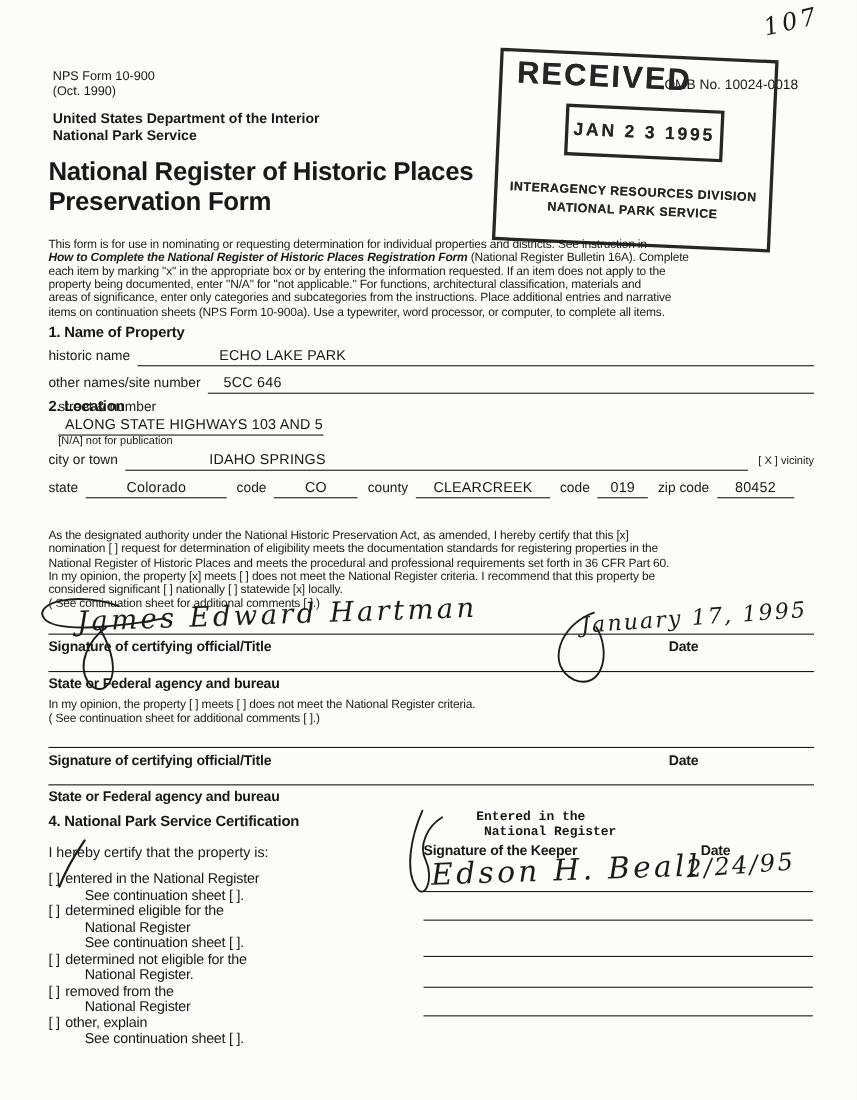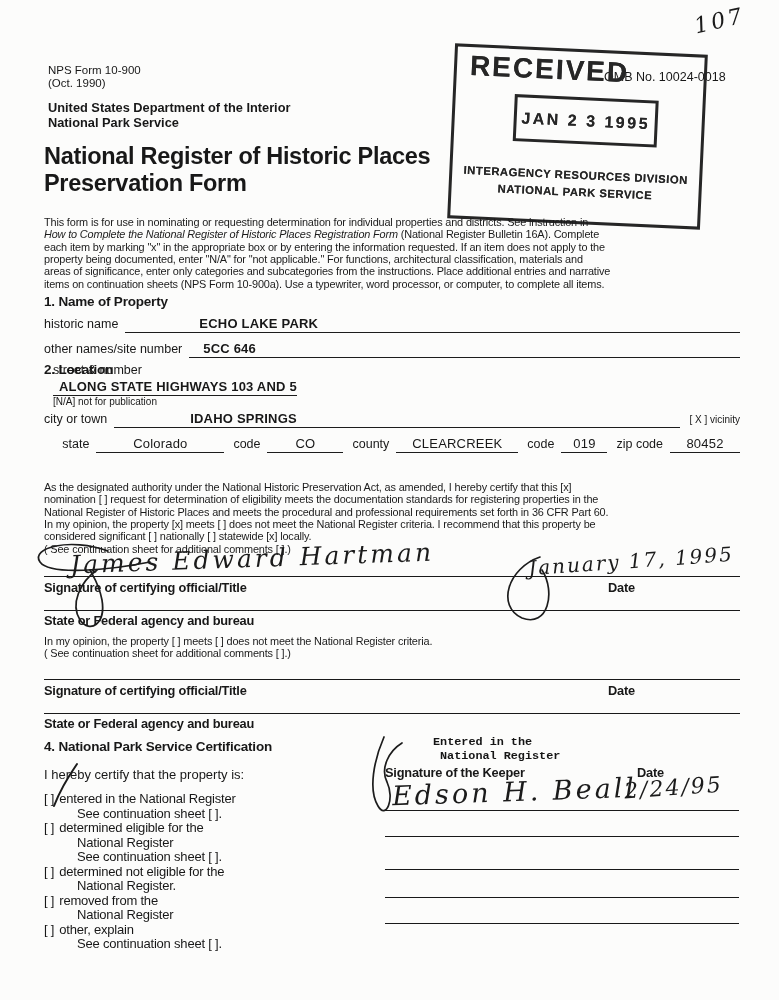--- a/index.html
+++ b/index.html
@@ -8,21 +8,21 @@
   .abs{position:absolute;}
   .sm{font-size:10.9px;line-height:12.35px;letter-spacing:-0.15px;white-space:nowrap;color:#1b1b1b;}
   .lbl{font-size:12.5px;white-space:nowrap;}
   .lbl2{font-size:12.8px;font-weight:bold;white-space:nowrap;letter-spacing:-0.2px;}
   .h{font-size:13.5px;font-weight:bold;white-space:nowrap;letter-spacing:-0.2px;}
   .title{font-size:23.5px;font-weight:bold;line-height:1.14;letter-spacing:-0.3px;white-space:nowrap;}
   .deptl{font-size:12.8px;font-weight:bold;line-height:14.6px;white-space:nowrap;}
   .formno{font-size:11.5px;line-height:12.5px;white-space:nowrap;}
   .row{display:flex;align-items:baseline;position:absolute;left:44px;width:696px;}
   .row .lbl{margin-right:7px;flex:0 0 auto;}
-  .fl{flex:1 1 auto;border-bottom:1.7px solid #1c1c1c;white-space:nowrap;font-weight:bold;}
+  .fl{flex:1 1 auto;border-bottom:1.7px solid #1c1c1c;white-space:nowrap;}
   .fx{flex:0 0 auto;border-bottom:1.7px solid #1c1c1c;white-space:nowrap;text-align:center;}
   .val{font-size:13px;letter-spacing:0.2px;white-space:nowrap;}
   .p74{padding-left:74px;}.p14{padding-left:14px;}.p6{padding-left:6px;}.p76{padding-left:76px;}
   .chk{font-size:10px;white-space:nowrap;flex:0 0 auto;margin-left:9px;}
   .line{position:absolute;height:0;border-bottom:1.9px solid #191919;}
   .mono{font-family:"Liberation Mono","DejaVu Sans Mono",monospace;font-weight:bold;white-space:nowrap;color:#151515;}
   .hand{font-family:"DejaVu Serif",serif;font-style:italic;white-space:nowrap;color:#1b1b1b;}
   .stamp{position:absolute;left:451px;top:49px;width:247px;height:169px;border:3px solid #262626;
          transform:rotate(2.6deg);color:#262626;text-shadow:0 0 0.6px #444;}
   .stamp .received{position:absolute;left:13px;top:3px;font-size:28px;font-weight:bold;letter-spacing:2px;}
@@ -62,21 +62,21 @@
 
   <div class="stamp">
     <div class="received">RECEIVED</div>
     <div class="datebox">JAN 2 3 1995</div>
     <div class="sline1">INTERAGENCY RESOURCES DIVISION</div>
     <div class="sline2">NATIONAL PARK SERVICE</div>
   </div>
 
   <div class="abs" style="left:44px;top:216px;">
     <div class="sm">This form is for use in nominating or requesting determination for individual properties and districts. See instruction in</div>
-    <div class="sm"><span style="font-style:italic;">How to Complete the National Register of Historic Places Registration Form</span><span> (National Register Bulletin 16A). Complete</span></div>
+    <div class="sm"><span style="font-style:italic;font-weight:bold;">How to Complete the National Register of Historic Places Registration Form</span><span> (National Register Bulletin 16A). Complete</span></div>
     <div class="sm">each item by marking "x" in the appropriate box or by entering the information requested. If an item does not apply to the</div>
     <div class="sm">property being documented, enter "N/A" for "not applicable." For functions, architectural classification, materials and</div>
     <div class="sm">areas of significance, enter only categories and subcategories from the instructions. Place additional entries and narrative</div>
     <div class="sm">items on continuation sheets (NPS Form 10-900a). Use a typewriter, word processor, or computer, to complete all items.</div>
   </div>
 
   <div class="abs h" style="left:44px;top:294px;">1. Name of Property</div>
   <div class="row" style="top:314px;">
     <span class="lbl">historic name</span>
     <span class="fl"><span class="val p74">ECHO LAKE PARK</span></span>
@@ -90,21 +90,21 @@
   <div class="row" style="top:363px;flex-direction:column;">
     <span class="lbl">street &amp; number</span>
     <span class="fl"><span class="val p6">ALONG STATE HIGHWAYS 103 AND 5</span></span>
     <span class="chk">[N/A] not for publication</span>
   </div>
   <div class="row" style="top:409px;">
     <span class="lbl">city or town</span>
     <span class="fl"><span class="val p76">IDAHO SPRINGS</span></span>
     <span class="chk">[ X ] vicinity</span>
   </div>
-  <div class="row" style="top:434px;justify-content:flex-end;">
+  <div class="row" style="top:434px;">
     <span class="lbl">state</span>
     <span class="fx" style="width:128px;"><span class="val">Colorado</span></span>
     <span class="lbl" style="margin-left:9px;">code</span>
     <span class="fx" style="width:76px;"><span class="val">CO</span></span>
     <span class="lbl" style="margin-left:9px;">county</span>
     <span class="fx" style="width:122px;"><span class="val">CLEARCREEK</span></span>
     <span class="lbl" style="margin-left:9px;">code</span>
     <span class="fx" style="width:46px;"><span class="val">019</span></span>
     <span class="lbl" style="margin-left:9px;">zip code</span>
     <span class="fx" style="width:70px;"><span class="val">80452</span></span>

